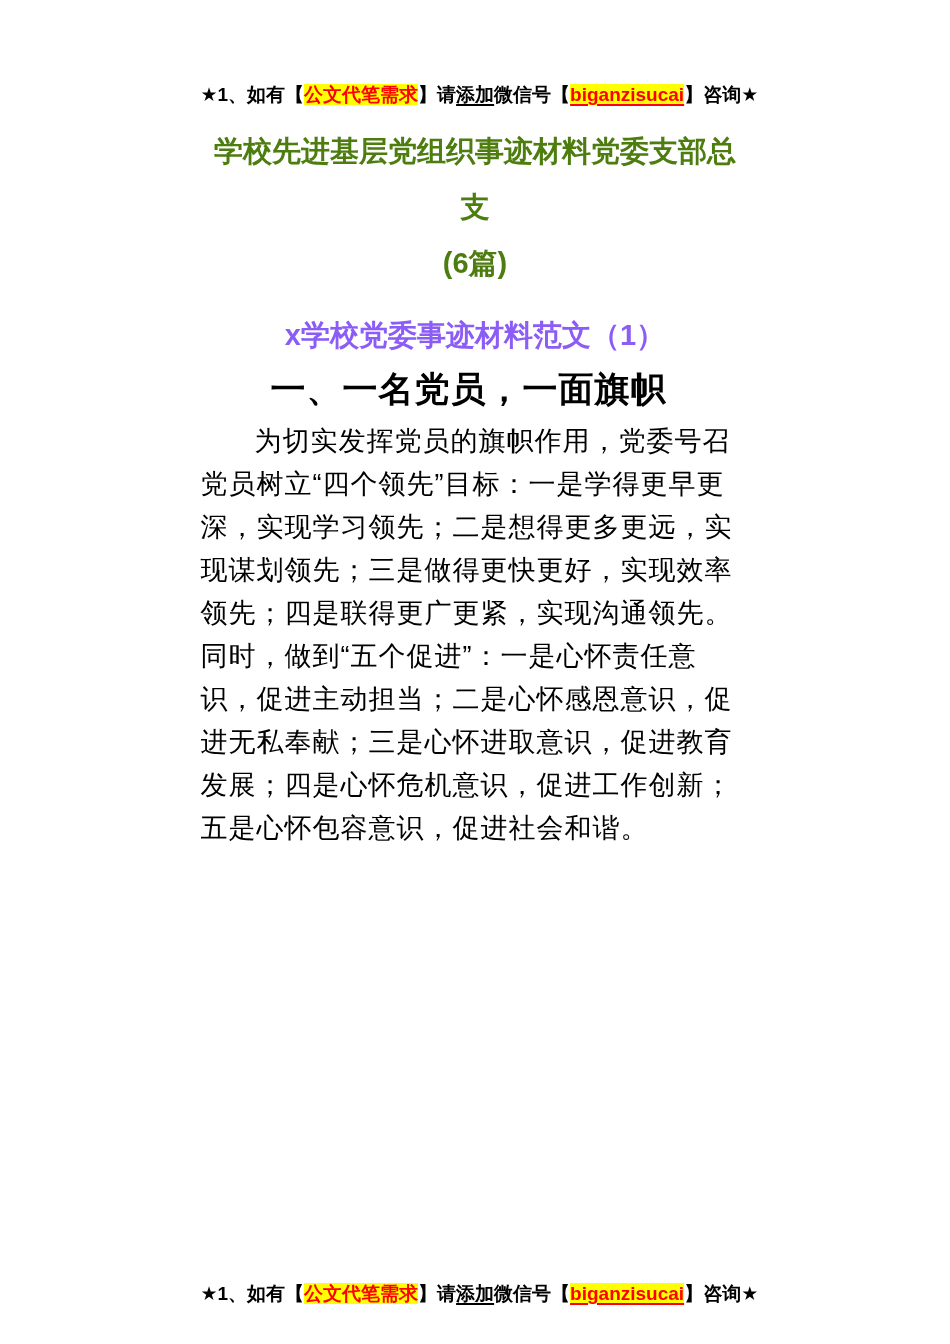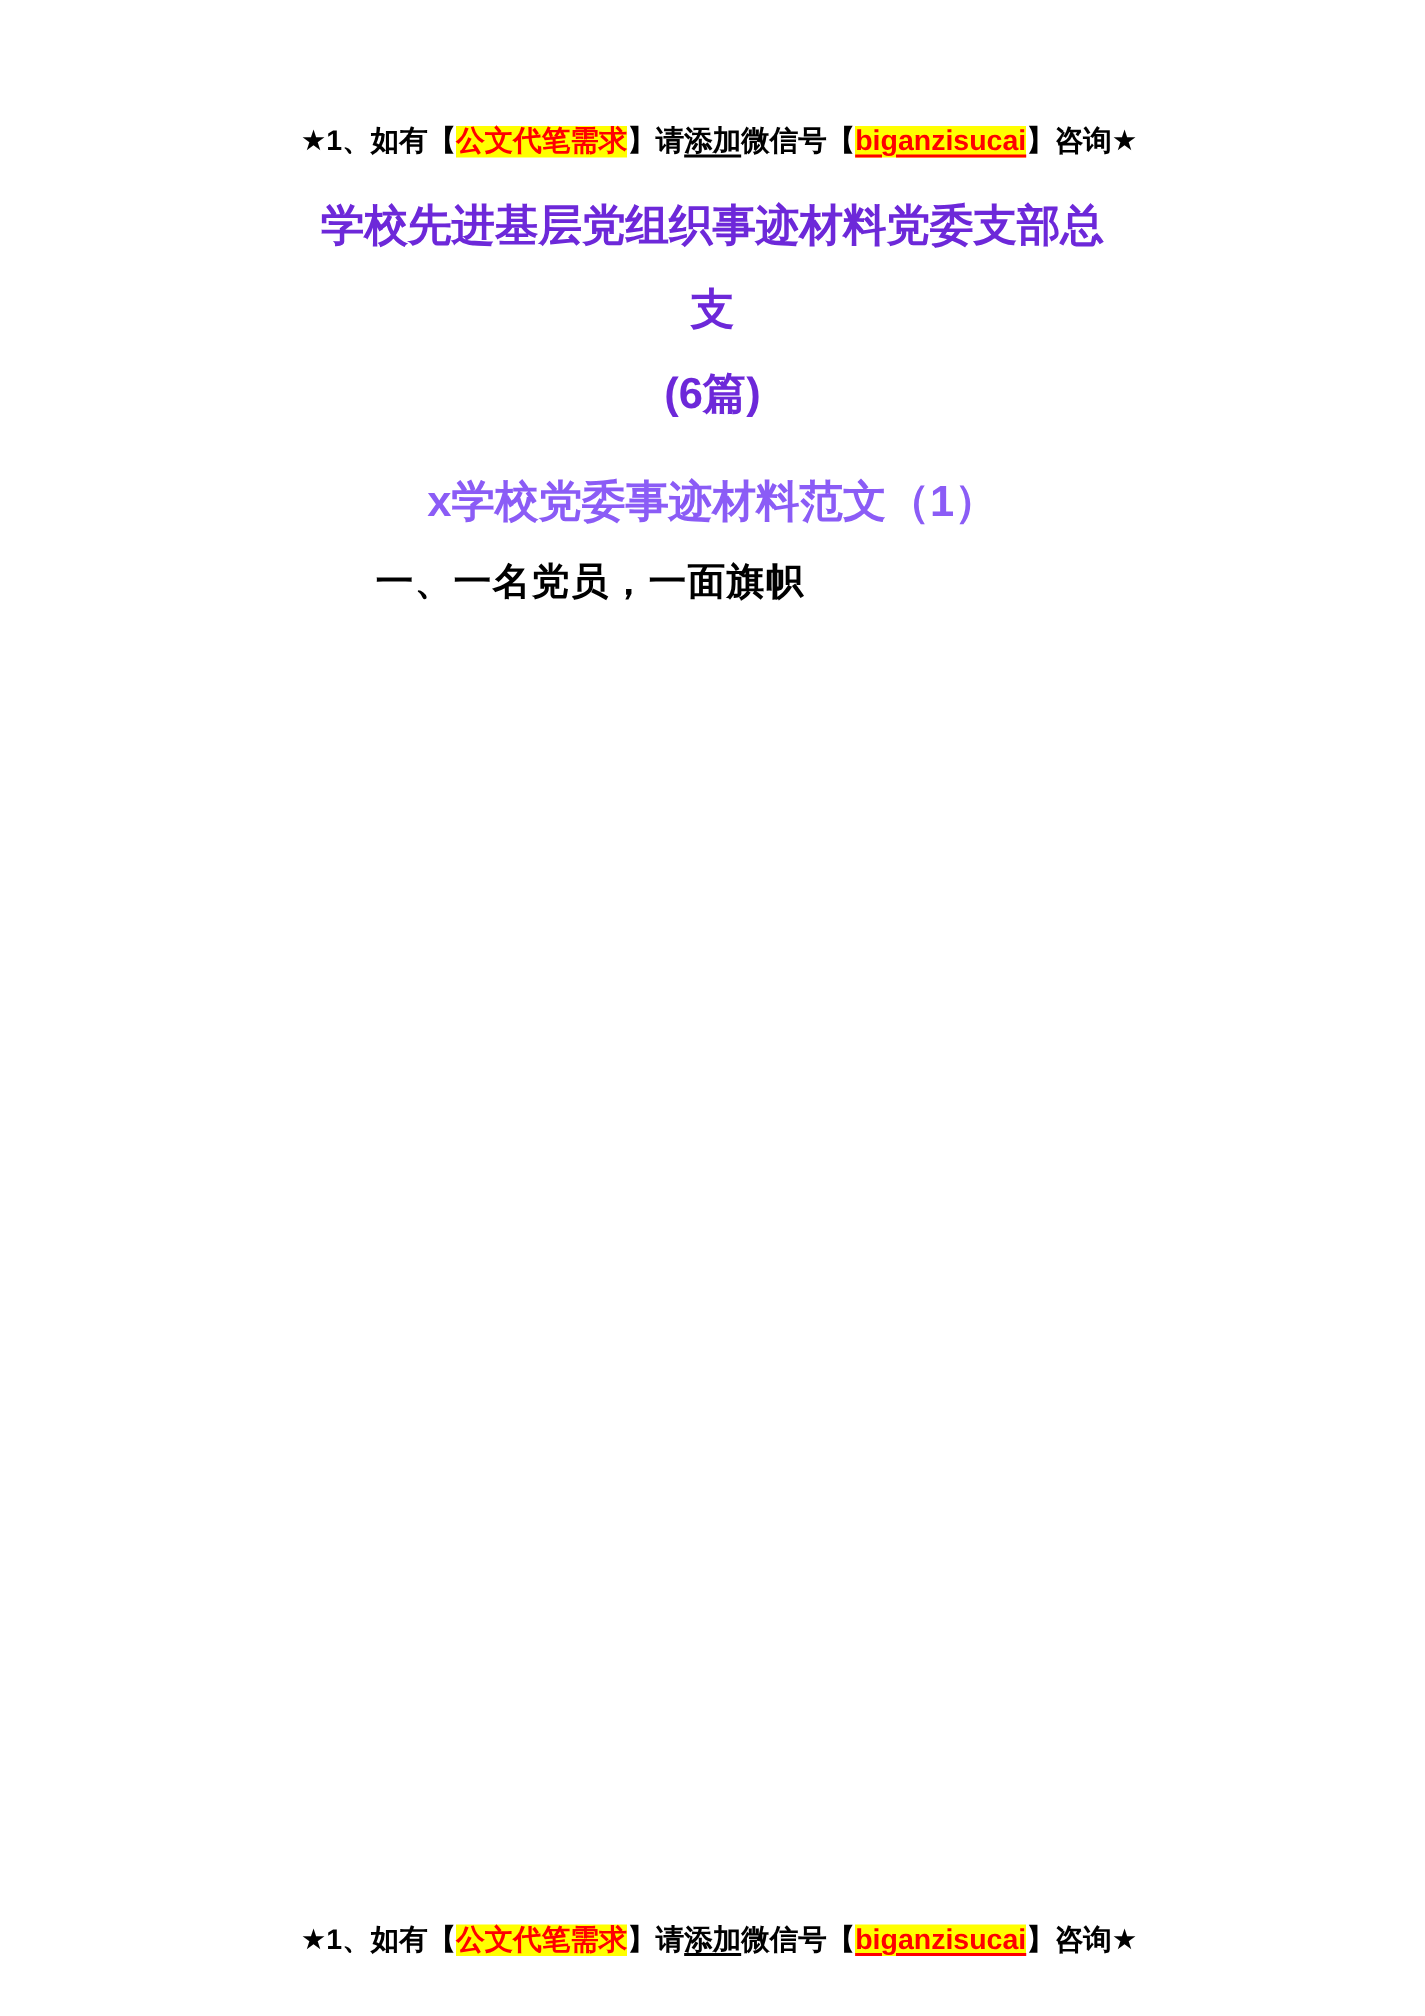--- a/index.html
+++ b/index.html
@@ -43,21 +43,21 @@
     color: #ff0000;
     background: #ffff00;
     text-decoration: underline;
     text-decoration-color: #ff0000;
     text-decoration-thickness: 2px;
     text-underline-offset: 3px;
   }
   
   .doc-title {
     margin-top: 12px;
-    color: #6d28d9;
+    color: #4d7c0f;
     font-size: 29px;
     font-weight: bold;
     text-align: center;
     line-height: 56px;
   }
   .doc-subtitle {
     margin-top: 22px;
     color: #8b5cf6;
     font-size: 29px;
     font-weight: bold;
@@ -68,21 +68,21 @@
   .body-para {
     font-size: 27px;
     line-height: 43px;
     letter-spacing: 1px;
     text-indent: 2em;
     text-align: left;
     margin-top: 10px;
   }
   .first-para { margin-top: 22px; }
   .sub-heading {
-    font-size: 25px;
+    font-size: 35px;
     font-weight: bold;
     line-height: 43px;
     letter-spacing: 1px;
     text-indent: 2em;
     margin-top: 10px;
   }
 </style>
 </head>
 <body>
 
@@ -96,18 +96,19 @@
     <div>学校先进基层党组织事迹材料党委支部总支</div>
     <div>(6篇)</div>
   </div>
 
   <div class="doc-subtitle">x学校党委事迹材料范文（1）</div>
 
 
   <h3 class="sub-heading">一、一名党员，一面旗帜</h3>
 
 
+  <p class="body-para">为切实发挥党员的旗帜作用，党委号召党员树立“四个领先”目标：一是学得更早更深，实现学习领先；二是想得更多更远，实现谋划领先；三是做得更快更好，实现效率领先；四是联得更广更紧，实现沟通领先。同时，做到“五个促进”：一是心怀责任意识，促进主动担当；二是心怀感恩意识，促进无私奉献；三是心怀进取意识，促进教育发展；四是心怀危机意识，促进工作创新；五是心怀包容意识，促进社会和谐。</p>
 
   <div class="notice notice-bottom">
       <div class="notice-line"><span class="seg-plain">★1、如有【</span><span class="seg-highlight-red">公文代笔需求</span><span class="seg-plain">】请</span><span class="seg-underline">添加</span><span class="seg-plain">微信号【</span><span class="seg-highlight-red-underline">biganzisucai</span><span class="seg-plain">】咨询★</span></div>
     </div>
 
 </div>
 
 </body></html>

